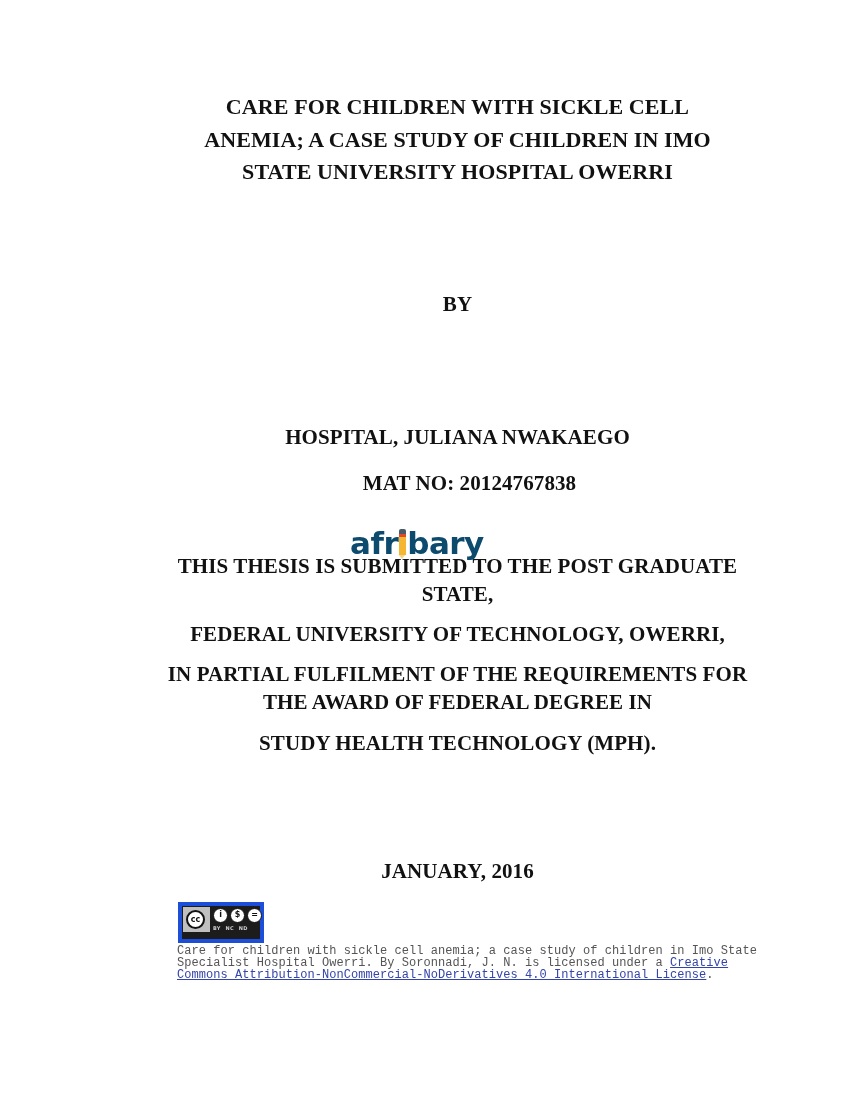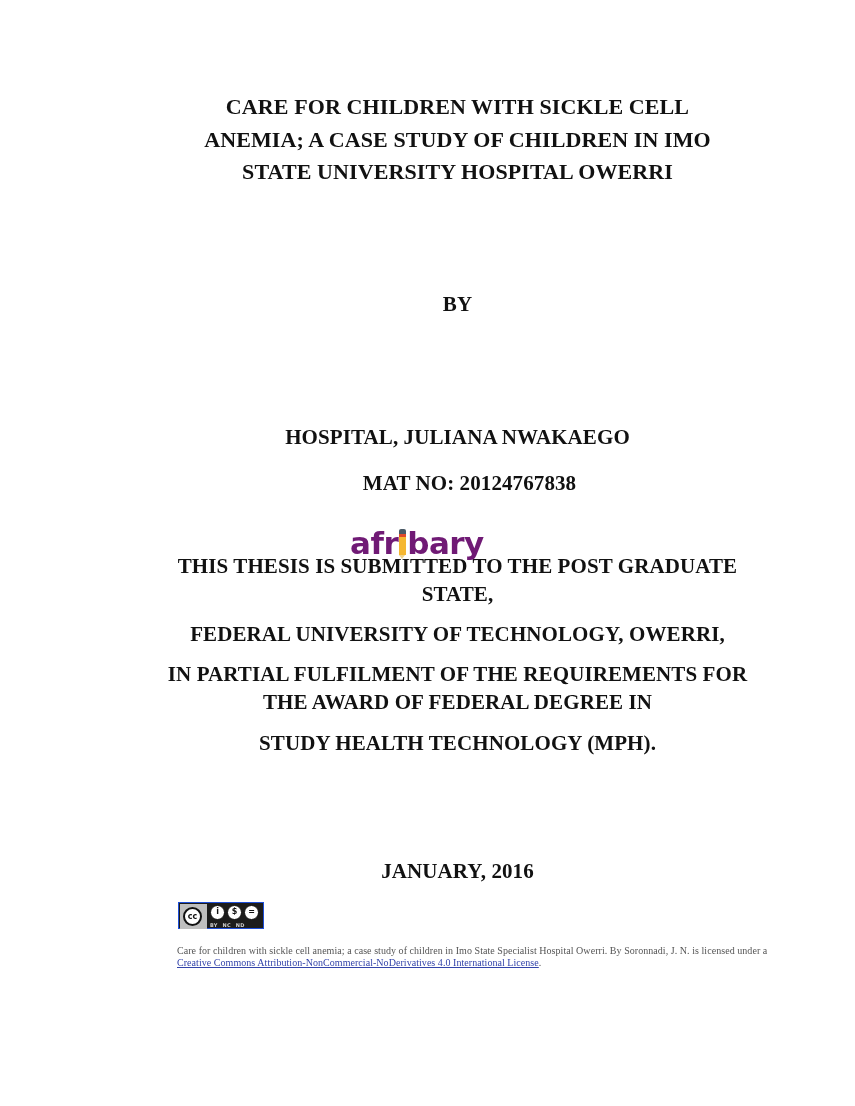--- a/index.html
+++ b/index.html
@@ -27,21 +27,21 @@
       padding-left: 18px;
     }
     .title-line { font-size: 22px; }
     .watermark {
       position: absolute;
       left: 350px;
       top: 528px;
       font-family: "DejaVu Sans", "Liberation Sans", sans-serif;
       font-weight: bold;
       font-size: 31px;
-      color: #701a75;
+      color: #0c4a6e;
       letter-spacing: -0.5px;
       line-height: 1;
       z-index: 2;
     }
     .watermark .pencil {
       display: inline-block;
       position: relative;
       width: 7px;
       height: 30px;
       margin: 0 1px;
@@ -51,23 +51,23 @@
     .pencil .p-band { position: absolute; left: 0; top: 5px; width: 7px; height: 3px; background: #e04a2a; }
     .pencil .p-body { position: absolute; left: 0; top: 8px; width: 7px; height: 18px; background: #f5b731; }
     .pencil .p-tip { position: absolute; left: 0; top: 26px; width: 0; height: 0; border-left: 3.5px solid transparent; border-right: 3.5px solid transparent; border-top: 4px solid #f1d38a; }
     .thesis-line { z-index: 1; }
 
     .cc-badge {
       position: absolute;
       left: 178px;
       top: 902px;
       width: 86px;
-      height: 27px;
+      height: 41px;
       background: #1c1c1c;
-      border: 1px solid #1d4ed8;
+      border: 4px solid #1d4ed8;
       box-sizing: border-box;
     }
     .cc-badge .cc-left {
       position: absolute;
       left: 1px; top: 1px;
       width: 27px; height: 25px;
       background: #bfbfbf;
     }
     .cc-badge .cc-circle {
       position: absolute;
@@ -112,22 +112,22 @@
       font-size: 5px;
       font-weight: bold;
       color: #cfcfcf;
       letter-spacing: 0.2px;
     }
     .footer-note {
       position: absolute;
       left: 177px;
       top: 945px;
       width: 600px;
-      font-family: Liberation Serif, serif;
-      font-size: 10px;
+      font-family: Liberation Mono, monospace;
+      font-size: 12px;
       line-height: 12px;
       color: #555555;
       letter-spacing: 0.05px;
     }
     .footer-note .license-link {
       color: #3344aa;
       text-decoration: underline;
       cursor: pointer;
     }
   </style>

